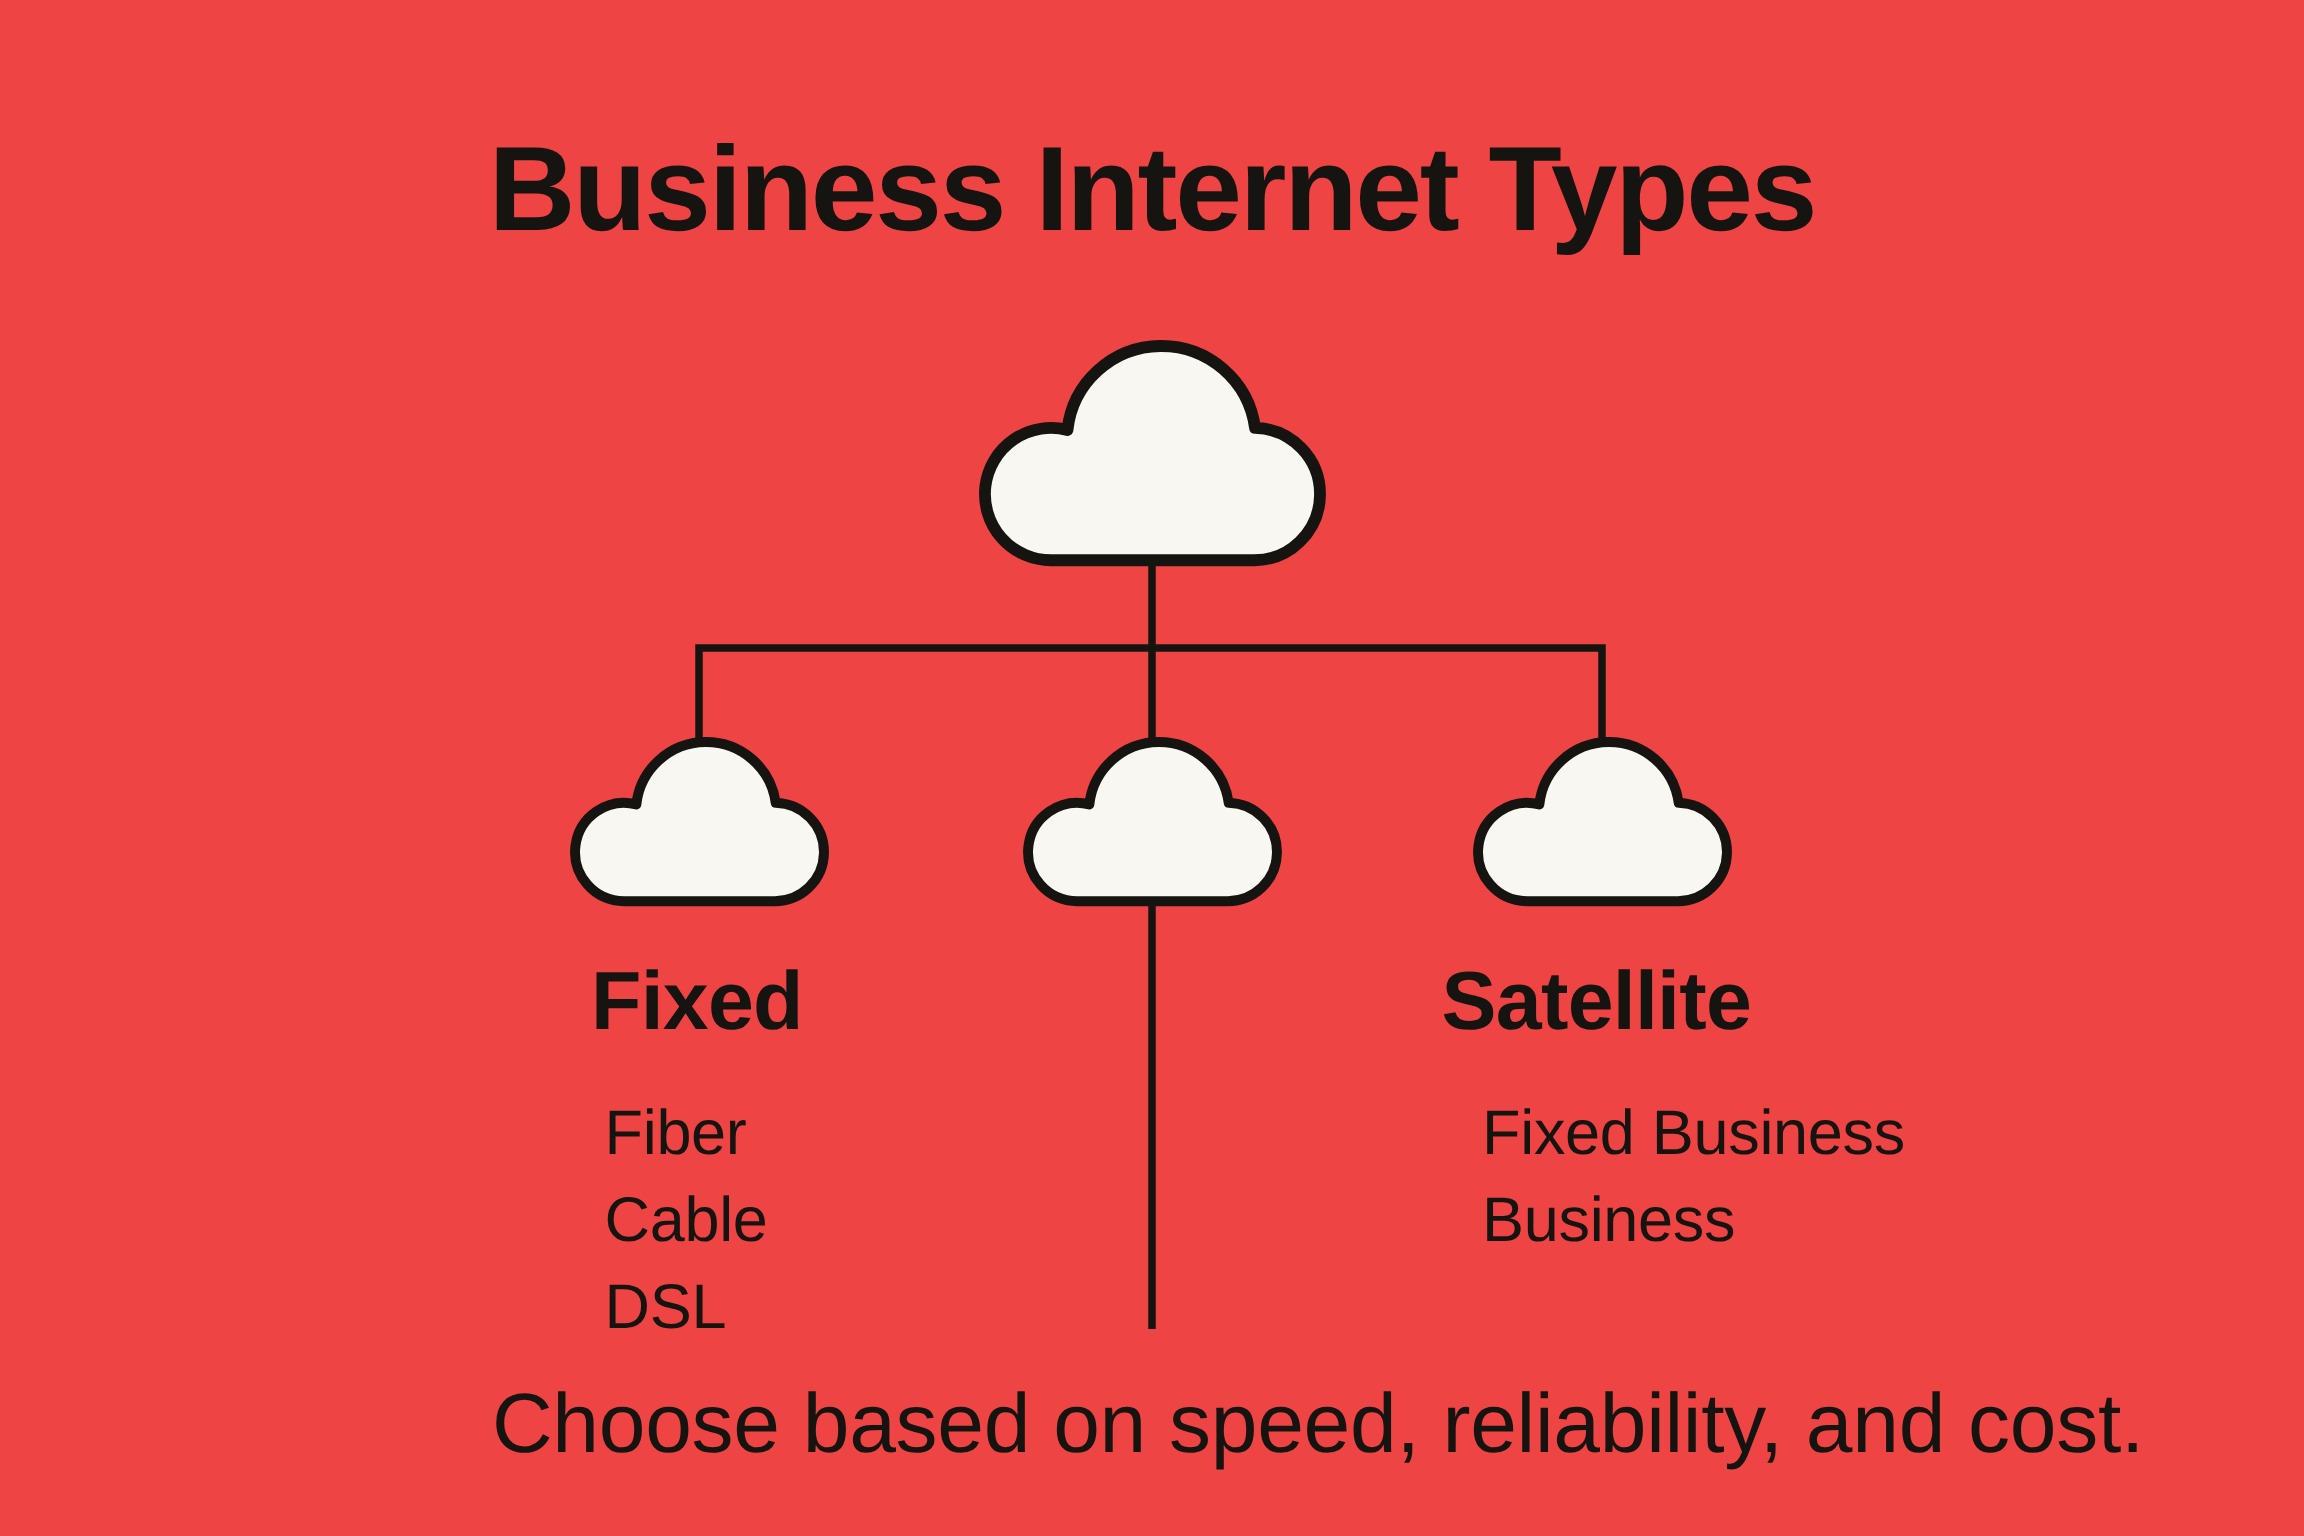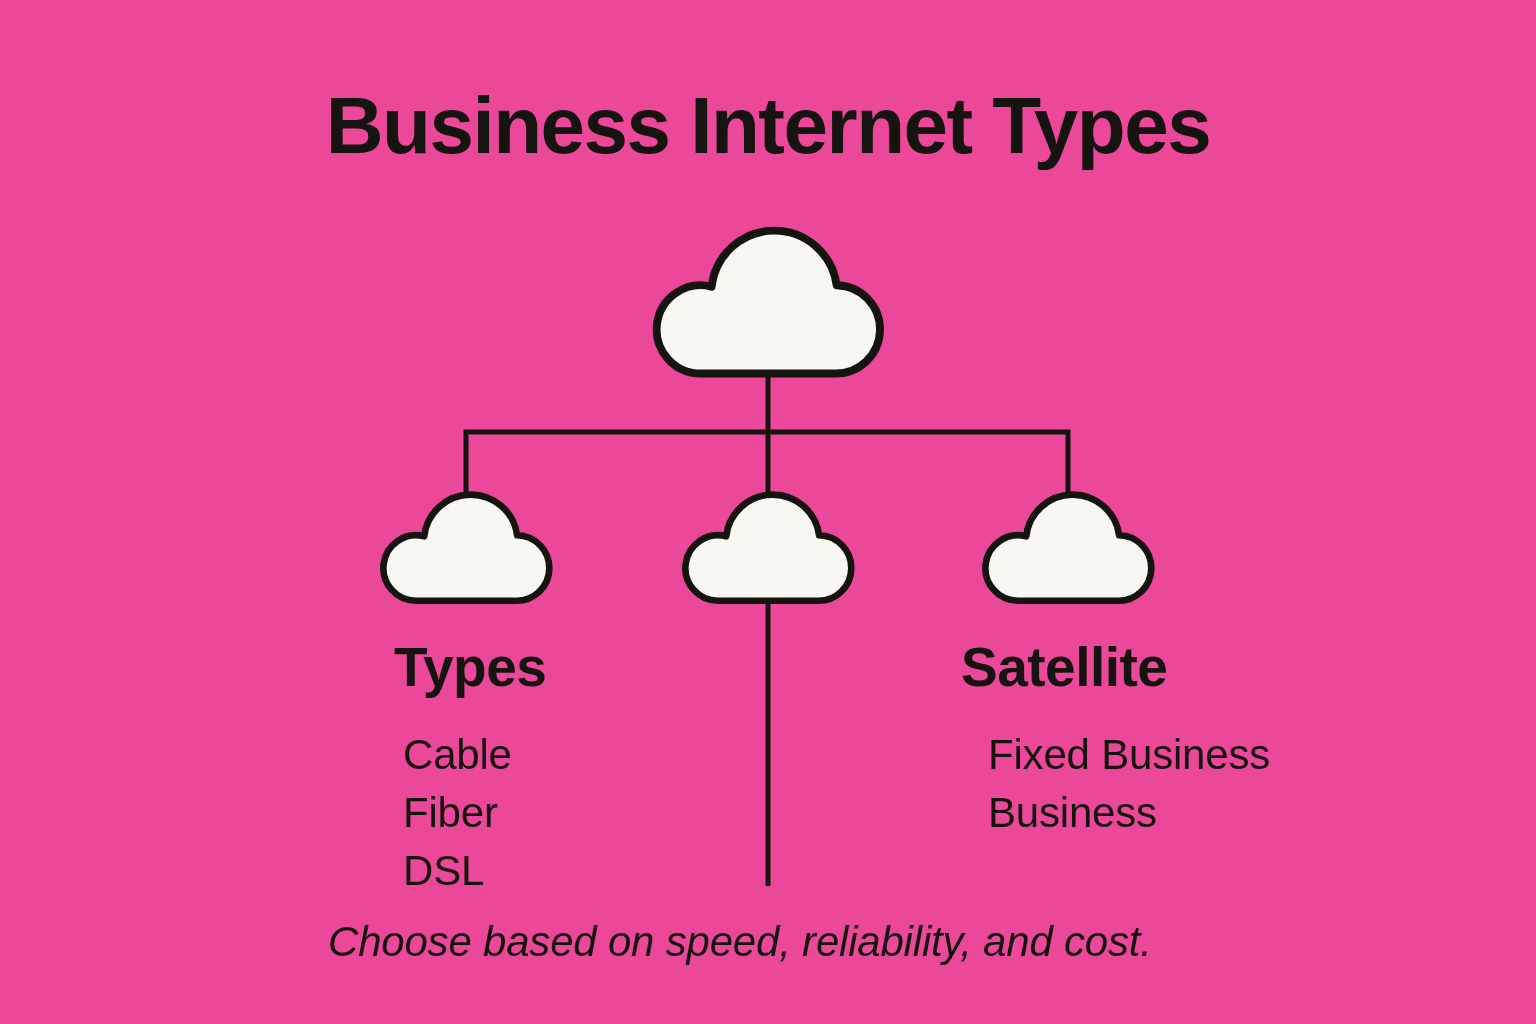--- a/index.html
+++ b/index.html
@@ -1,20 +1,20 @@
 <!DOCTYPE html>
 <html><head>
 <meta charset="utf-8">
 <style>
   html, body { margin: 0; padding: 0; }
   .page {
     position: relative;
     width: 1536px;
     height: 1024px;
-    background: #ec4899;
+    background: #ef4444;
     overflow: hidden;
     font-family: "Liberation Sans", sans-serif;
     color: #161410;
   }
   .title {
     position: absolute;
     left: 0; right: 0;
     top: 86px;
     text-align: center;
     font-size: 80px;
@@ -56,25 +56,24 @@
     font-weight: 400;
     line-height: 58px;
     letter-spacing: -0.2px;
   }
   .branch-items.wired    { left: 403px; top: 726px; }
   .branch-items.wireless { left: 988px; top: 726px; }
   .caption {
     position: absolute;
     left: 328px;
     top: 921px;
-    font-size: 42px;
+    font-size: 56px;
     font-weight: 400;
     letter-spacing: -0.2px;
     line-height: 1;
-    font-style: italic;
   }
 </style>
 </head>
 <body>
 
 <div class="page">
 
   <h1 class="title">Business Internet Types</h1>
 
   <svg class="diagram" viewBox="0 0 1536 1024" xmlns="http://www.w3.org/2000/svg">
@@ -86,25 +85,25 @@
       <path class="connector" d="M768 372 V886"></path>
       <path class="connector" d="M466 500 V432 H1068 V500"></path>
     </g>
 
     <use href="#cloud-shape" class="cloud-use cloud-big" transform="translate(644,220.2) scale(1.05)"></use>
     <use href="#cloud-shape" class="cloud-use cloud-small" transform="translate(374,486.9) scale(0.78)"></use>
     <use href="#cloud-shape" class="cloud-use cloud-small" transform="translate(676,486.9) scale(0.78)"></use>
     <use href="#cloud-shape" class="cloud-use cloud-small" transform="translate(976,486.9) scale(0.78)"></use>
   </svg>
 
-  <div class="branch-label wired">Types</div>
+  <div class="branch-label wired">Fixed</div>
 
   <div class="branch-items wired">
+    <div>Fiber</div>
     <div>Cable</div>
-    <div>Fiber</div>
     <div>DSL</div>
   </div>
 
   <div class="branch-label wireless">Satellite</div>
 
   <div class="branch-items wireless">
     <div>Fixed Business</div>
     <div>Business</div>
   </div>
 

